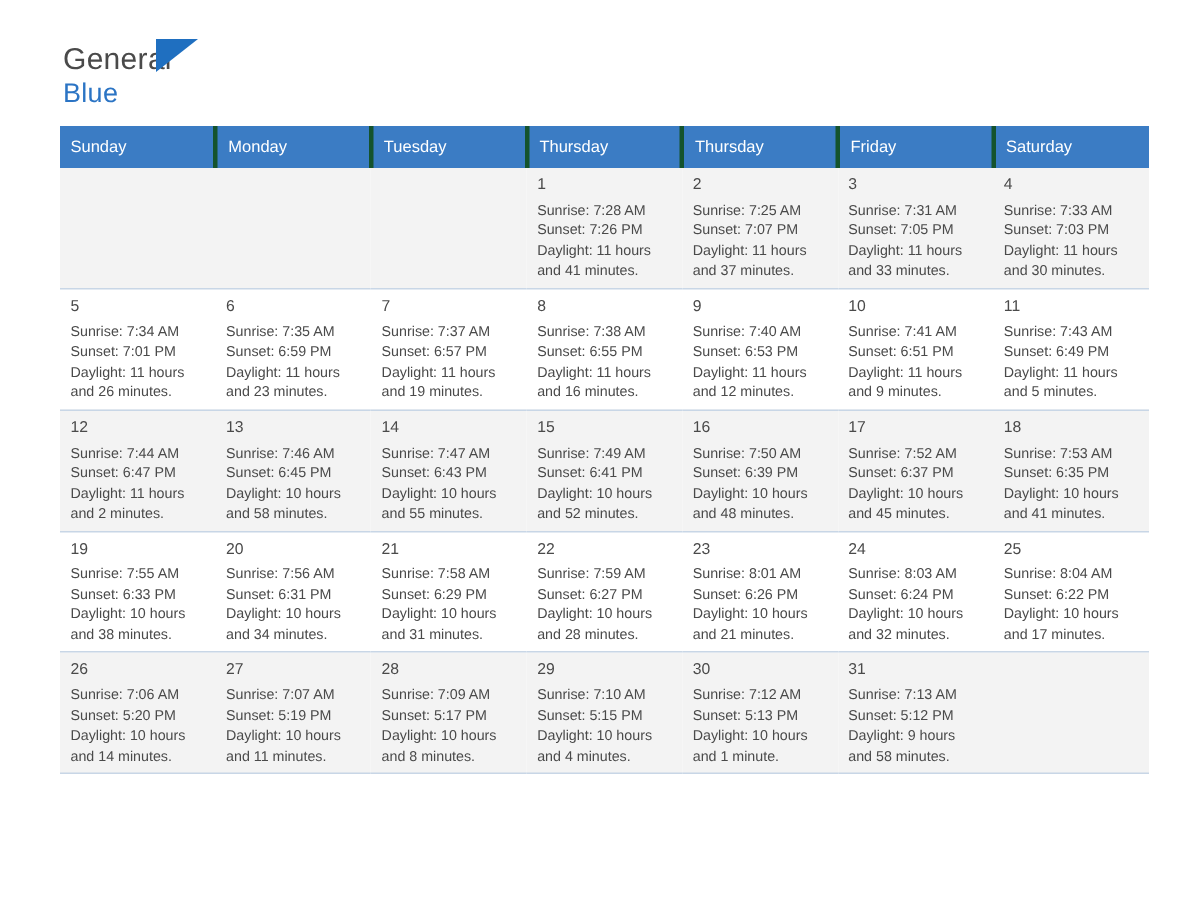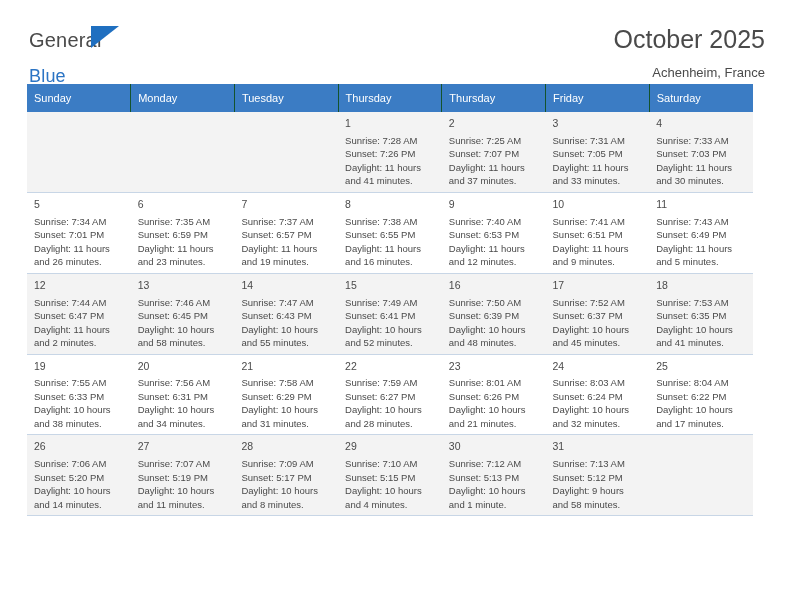--- a/index.html
+++ b/index.html
@@ -12,21 +12,21 @@
     background: #ffffff;
     font-family: "Liberation Sans", sans-serif;
     color: #333333;
     overflow: hidden;
   }
   .page {
     position: relative;
     width: 792px;
     height: 612px;
     box-sizing: border-box;
-    padding: 0 27px;
+    padding: 0 40px;
   }
   
   .header {
     position: relative;
     height: 72px;
     padding-top: 26px;
     box-sizing: border-box;
   }
   .logo {
     position: absolute;
@@ -36,21 +36,21 @@
   }
   .logo-general {
     font-size: 20px;
     color: #4a4a4a;
     letter-spacing: 0.2px;
   }
   .logo-blue {
     display: block;
     font-size: 18px;
     color: #2b74c4;
-    margin-top: 17px;
+    margin-top: 3px;
     letter-spacing: 0.2px;
   }
   .logo-flag {
     position: absolute;
     left: 62px;
     top: -4px;
     width: 0;
     height: 0;
     border-left: 28px solid #1f6fc0;
     border-bottom: 22px solid transparent;
@@ -78,21 +78,21 @@
     table-layout: fixed;
   }
   .calendar th {
     background: #3b7cc4;
     color: #ffffff;
     font-size: 11px;
     font-weight: normal;
     text-align: left;
     padding: 5px 0 5px 7px;
     height: 18px;
-    border-right: 1px solid #14532d;
+    border-right: 3px solid #14532d;
   }
   .calendar th:last-child { border-right: none; }
   .calendar td {
     vertical-align: top;
     height: 78px;
     padding: 4px 6px 4px 7px;
     border-bottom: 1px solid #c8d6e6;
     font-size: 9.5px;
     line-height: 1.42;
     color: #4a4a4a;
@@ -115,24 +115,20 @@
 <body>
 
 <div class="page">
 
   <div class="header">
     <div class="logo">
       <span class="logo-general">General</span>
       <span class="logo-blue">Blue</span>
       <span class="logo-flag"></span>
     </div>
-    <div class="title-block">
-      <h1 class="month-title">October 2025</h1>
-      <div class="location">Achenheim, France</div>
-    </div>
   </div>
 
   <table class="calendar">
     <thead>
       <tr>
         <th>Sunday</th>
         <th>Monday</th>
         <th>Tuesday</th>
         <th>Thursday</th>
         <th>Thursday</th>

